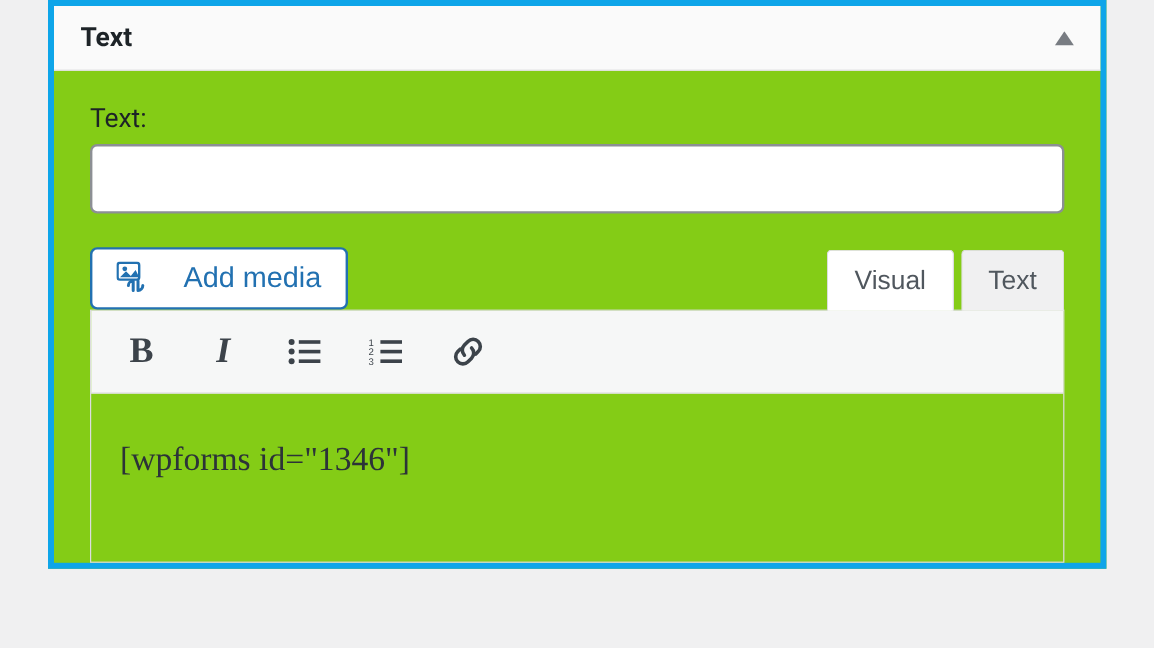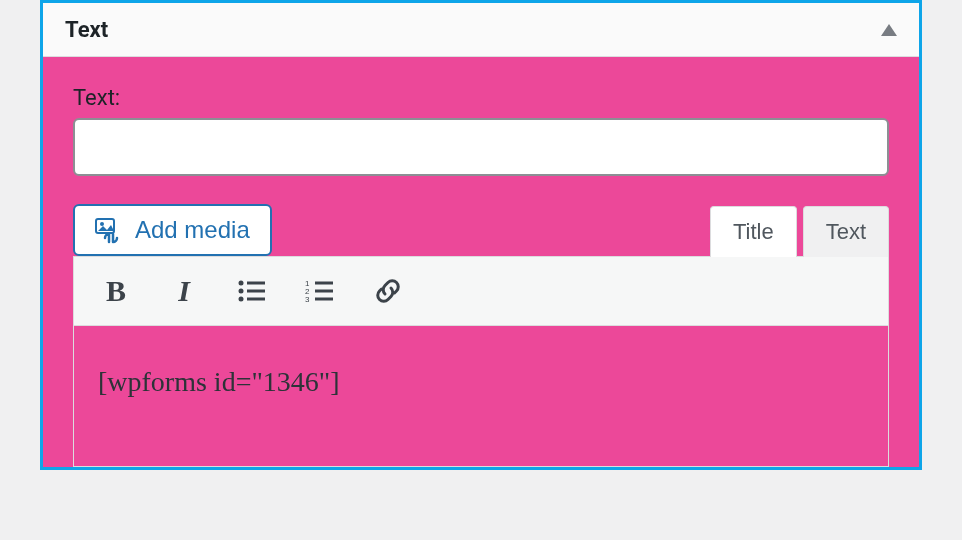--- a/index.html
+++ b/index.html
@@ -5,22 +5,22 @@
     * { box-sizing: border-box; margin: 0; padding: 0; }
     body {
       font-family: -apple-system, BlinkMacSystemFont, "Segoe UI", Roboto, sans-serif;
       background: #f0f0f1;
       width: 962px;
       height: 540px;
       overflow: hidden;
       padding: 0 40px;
     }
     .widget-container {
-      background: #ec4899;
-      border: 3px solid #0ea5e9;
+      background: #84cc16;
+      border: 5px solid #0ea5e9;
       margin-top: 0;
     }
     .widget-header {
       display: flex;
       justify-content: space-between;
       align-items: center;
       padding: 14px 22px;
       border-bottom: 1px solid #dcdcde;
       background: #fafafa;
       cursor: pointer;
@@ -54,22 +54,22 @@
       background: #fff;
     }
     .toolbar-row {
       display: flex;
       justify-content: space-between;
       align-items: flex-end;
       margin-top: 28px;
     }
     .add-media-btn {
       display: inline-flex;
-      align-items: flex-end;
-      gap: 12px;
+      align-items: flex-start;
+      gap: 28px;
       border: 2px solid #2271b1;
       background: #fff;
       color: #2271b1;
       font-size: 24px;
       font-weight: 400;
       padding: 10px 20px;
       border-radius: 6px;
       cursor: pointer;
     }
     .add-media-icon {
@@ -156,21 +156,21 @@
             <rect x="1" y="1" width="18" height="14" rx="2" fill="none" stroke="#2271b1" stroke-width="2"></rect>
             <circle cx="7" cy="6" r="2" fill="#2271b1"></circle>
             <path d="M3 13 L8 8 L12 12 L16 7 L19 13 Z" fill="#2271b1"></path>
             <path d="M14 16 L14 24 M18 16 L18 24 M14 16 A4 4 0 0 0 10 20 M18 24 A4 4 0 0 0 22 20" stroke="#2271b1" stroke-width="2.5" fill="none" stroke-linecap="round"></path>
           </svg>
         </span>
         <span>Add media</span>
       </button>
 
       <div class="editor-tabs">
-        <button class="editor-tab">Title</button>
+        <button class="editor-tab">Visual</button>
         <button class="editor-tab inactive">Text</button>
       </div>
     </div>
 
     <div class="editor-wrap">
       <div class="format-toolbar">
         <button class="fmt-btn bold">B</button>
         <button class="fmt-btn italic">I</button>
         <button class="fmt-btn">
           <svg width="30" height="24" viewBox="0 0 30 24">

